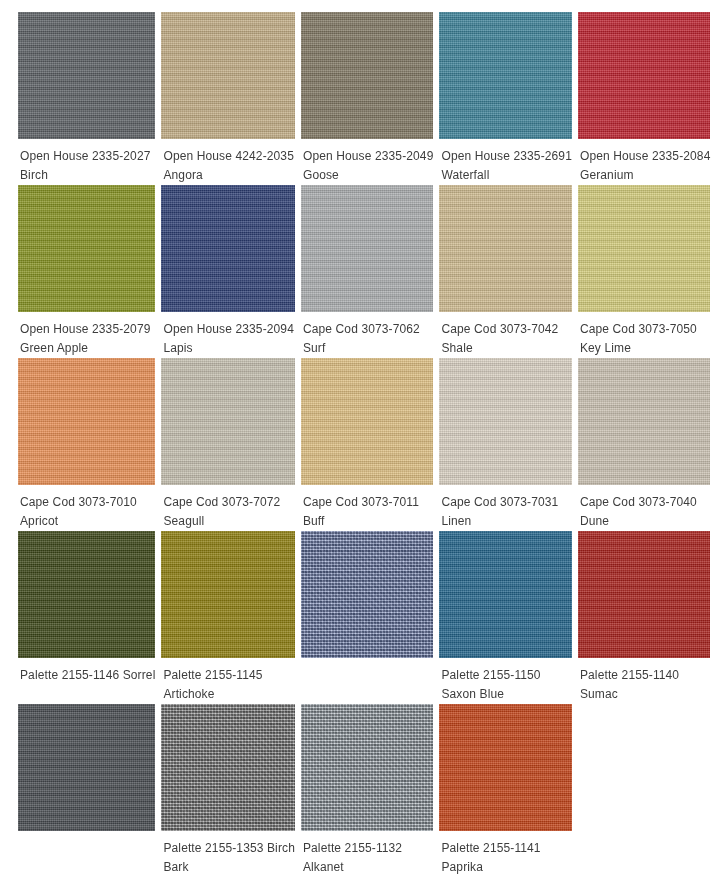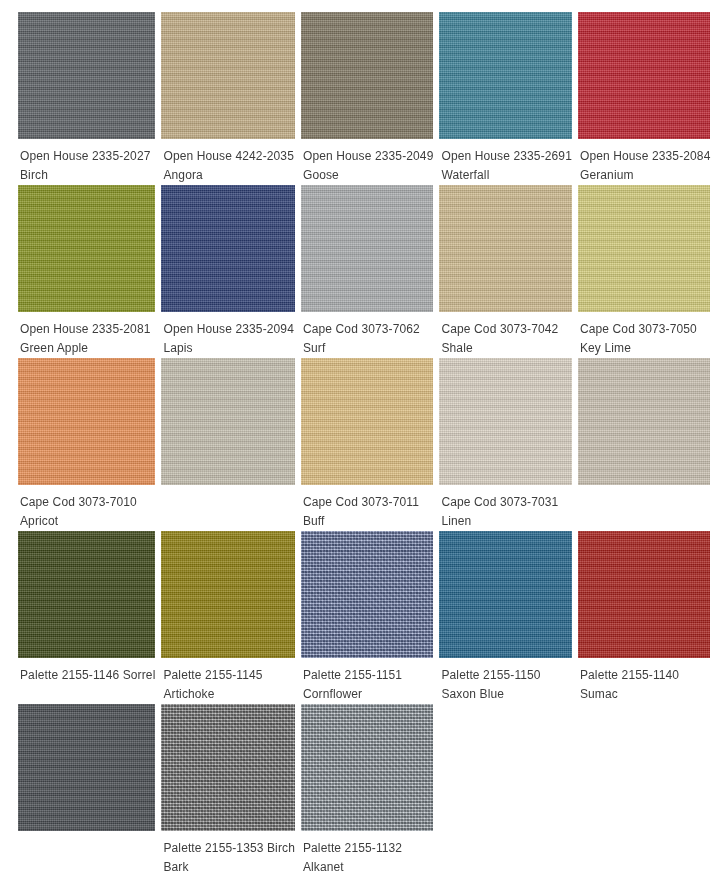--- a/index.html
+++ b/index.html
@@ -138,21 +138,21 @@
     <div class="swatch-cell">
       <div class="swatch-chip" style="background-color: rgb(187, 31, 44);"></div>
       <div class="swatch-caption">
         <span class="caption-line">Open House 2335-2084</span>
         <span class="caption-line">Geranium</span>
       </div>
     </div>
     <div class="swatch-cell">
       <div class="swatch-chip" style="background-color: rgb(132, 145, 31);"></div>
       <div class="swatch-caption">
-        <span class="caption-line">Open House 2335-2081</span>
+        <span class="caption-line">Open House 2335-2079</span>
         <span class="caption-line">Green Apple</span>
       </div>
     </div>
     <div class="swatch-cell">
       <div class="swatch-chip" style="background-color: rgb(44, 61, 115);"></div>
       <div class="swatch-caption">
         <span class="caption-line">Open House 2335-2094</span>
         <span class="caption-line">Lapis</span>
       </div>
     </div>
@@ -179,57 +179,61 @@
     </div>
     <div class="swatch-cell">
       <div class="swatch-chip" style="background-color: rgb(231, 141, 82);"></div>
       <div class="swatch-caption">
         <span class="caption-line">Cape Cod 3073-7010</span>
         <span class="caption-line">Apricot</span>
       </div>
     </div>
     <div class="swatch-cell">
       <div class="swatch-chip" style="background-color: rgb(195, 189, 174);"></div>
+      <div class="swatch-caption">
+        <span class="caption-line">Cape Cod 3073-7072</span>
+        <span class="caption-line">Seagull</span>
+      </div>
     </div>
     <div class="swatch-cell">
       <div class="swatch-chip" style="background-color: rgb(221, 189, 128);"></div>
       <div class="swatch-caption">
         <span class="caption-line">Cape Cod 3073-7011</span>
         <span class="caption-line">Buff</span>
       </div>
     </div>
     <div class="swatch-cell">
       <div class="swatch-chip" style="background-color: rgb(216, 207, 193);"></div>
       <div class="swatch-caption">
         <span class="caption-line">Cape Cod 3073-7031</span>
         <span class="caption-line">Linen</span>
       </div>
     </div>
     <div class="swatch-cell">
       <div class="swatch-chip" style="background-color: rgb(201, 192, 176);"></div>
+      <div class="swatch-caption">
+        <span class="caption-line">Cape Cod 3073-7040</span>
+        <span class="caption-line">Dune</span>
+      </div>
     </div>
     <div class="swatch-cell">
       <div class="swatch-chip" style="background-color: rgb(58, 70, 22);"></div>
       <div class="swatch-caption">
         <span class="caption-line">Palette 2155-1146 Sorrel</span>
       </div>
     </div>
     <div class="swatch-cell">
       <div class="swatch-chip" style="background-color: rgb(139, 124, 13);"></div>
       <div class="swatch-caption">
         <span class="caption-line">Palette 2155-1145</span>
         <span class="caption-line">Artichoke</span>
       </div>
     </div>
     <div class="swatch-cell">
       <div class="swatch-chip coarse" style="background-color: rgb(122, 141, 198);"></div>
-      <div class="swatch-caption">
-        <span class="caption-line">Palette 2155-1151</span>
-        <span class="caption-line">Cornflower</span>
-      </div>
     </div>
     <div class="swatch-cell">
       <div class="swatch-chip" style="background-color: rgb(33, 99, 137);"></div>
       <div class="swatch-caption">
         <span class="caption-line">Palette 2155-1150</span>
         <span class="caption-line">Saxon Blue</span>
       </div>
     </div>
     <div class="swatch-cell">
       <div class="swatch-chip" style="background-color: rgb(166, 31, 26);"></div>
@@ -248,13 +252,20 @@
         <span class="caption-line">Bark</span>
       </div>
     </div>
     <div class="swatch-cell">
       <div class="swatch-chip coarse" style="background-color: rgb(169, 180, 189);"></div>
       <div class="swatch-caption">
         <span class="caption-line">Palette 2155-1132</span>
         <span class="caption-line">Alkanet</span>
       </div>
     </div>
+    <div class="swatch-cell">
+      <div class="swatch-chip" style="background-color: rgb(193, 65, 21);"></div>
+      <div class="swatch-caption">
+        <span class="caption-line">Palette 2155-1141</span>
+        <span class="caption-line">Paprika</span>
+      </div>
+    </div>
   </div>
 
 </body></html>

